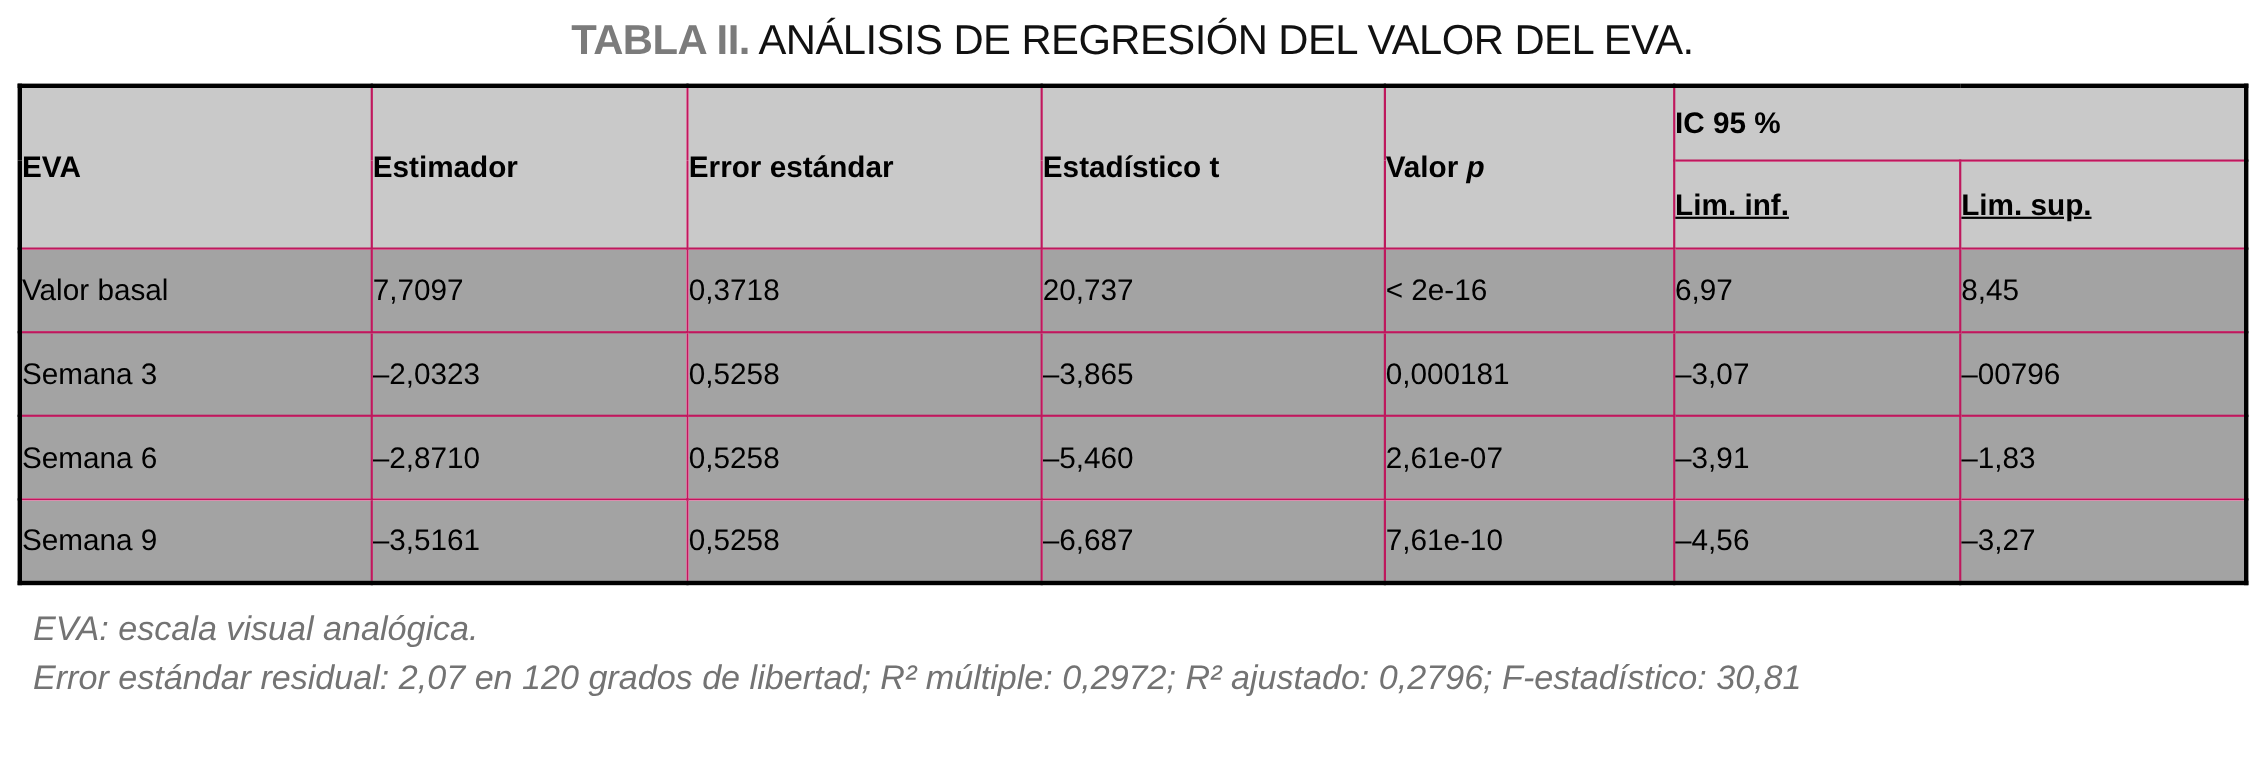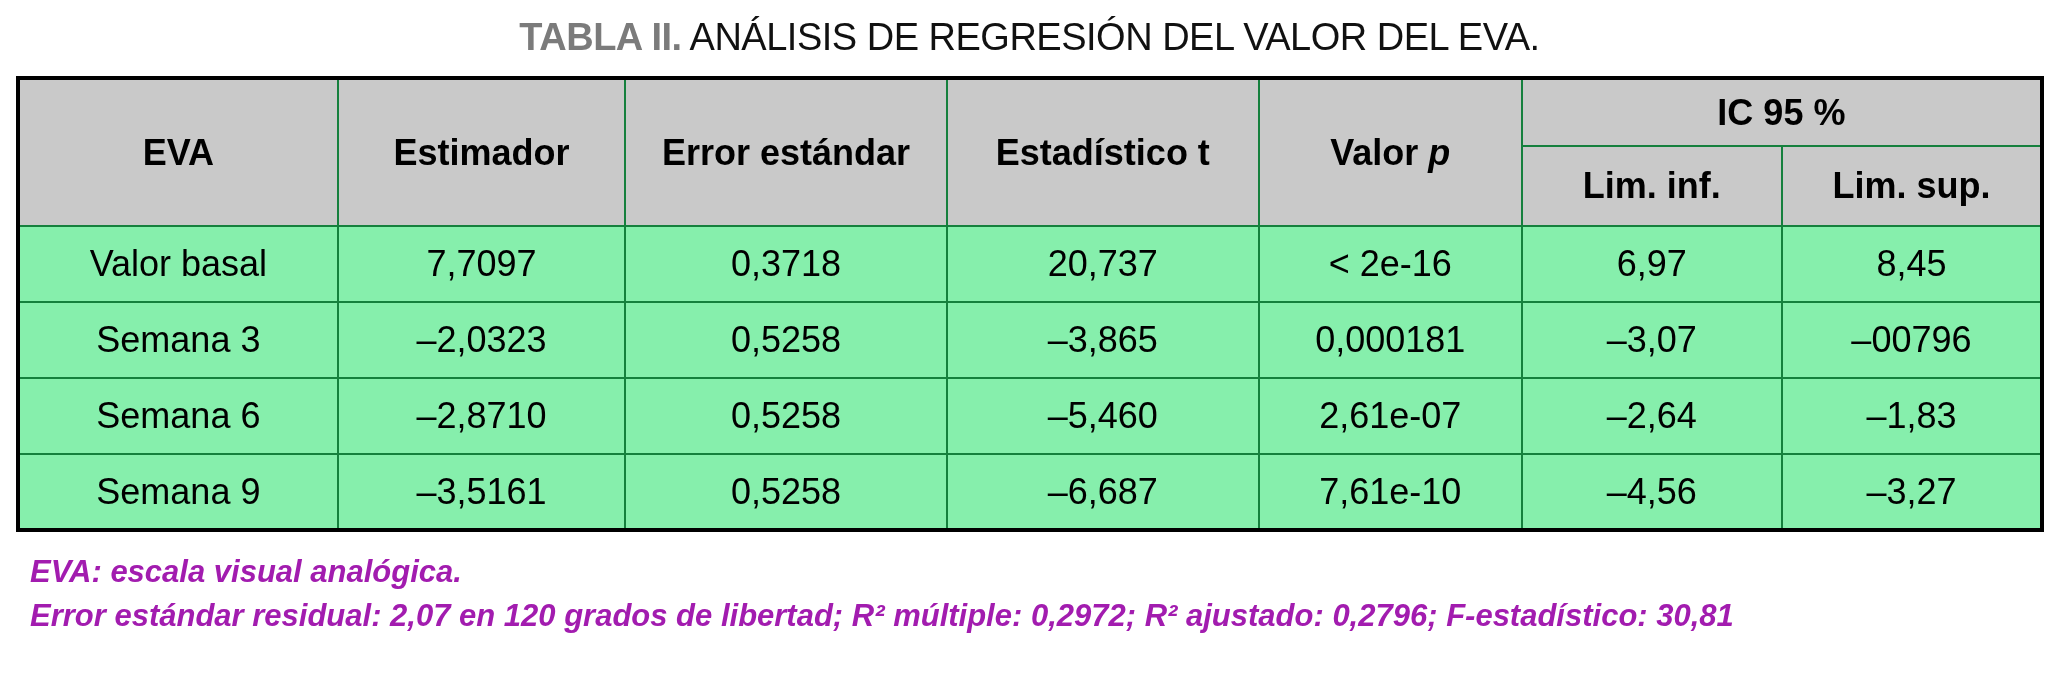--- a/index.html
+++ b/index.html
@@ -25,45 +25,44 @@
 
   table.regression {
     position: absolute;
     left: 16px; top: 76px;
     width: 2028px;
     border-collapse: collapse;
     table-layout: fixed;
     border: 4px solid #000;
   }
   table.regression th, table.regression td {
-    border: 2px solid #15803d;
-    text-align: center;
+    border: 2px solid #be185d;
+    text-align: left;
     vertical-align: middle;
-    font-size: 36px;
+    font-size: 27px;
     padding: 0;
     overflow: hidden;
   }
   table.regression th {
     background: #c9c9c9;
     font-weight: 700;
   }
   tr.hdr-top th { height: 68px; }
-  tr.hdr-sub th { height: 80px; }
-  tr.body-row td { height: 76px; background: #86efac; font-weight: 400; }
+  tr.hdr-sub th { height: 80px; text-decoration: underline; }
+  tr.body-row td { height: 76px; background: #a3a3a3; font-weight: 400; }
   .it { font-style: italic; }
 
   .footnotes {
     position: absolute;
     left: 30px; top: 550px;
     width: 1990px;
     font-style: italic;
     font-size: 31px;
     line-height: 44px;
-    color: #a21caf;
-    font-weight: bold;
+    color: #737373;
   }
 </style>
 </head>
 <body>
 
 <div class="page">
 
   <div class="title">
     <span class="label">TABLA II.</span><span class="text"> ANÁLISIS DE REGRESIÓN DEL VALOR DEL EVA.</span>
   </div>
@@ -110,21 +109,21 @@
         <td>0,000181</td>
         <td>–3,07</td>
         <td>–00796</td>
       </tr>
       <tr class="body-row">
         <td>Semana 6</td>
         <td>–2,8710</td>
         <td>0,5258</td>
         <td>–5,460</td>
         <td>2,61e-07</td>
-        <td>–2,64</td>
+        <td>–3,91</td>
         <td>–1,83</td>
       </tr>
       <tr class="body-row">
         <td>Semana 9</td>
         <td>–3,5161</td>
         <td>0,5258</td>
         <td>–6,687</td>
         <td>7,61e-10</td>
         <td>–4,56</td>
         <td>–3,27</td>

